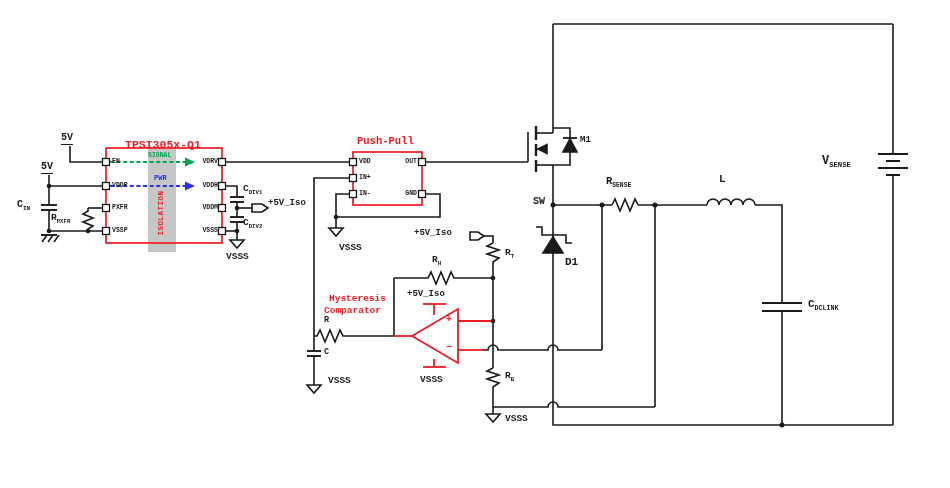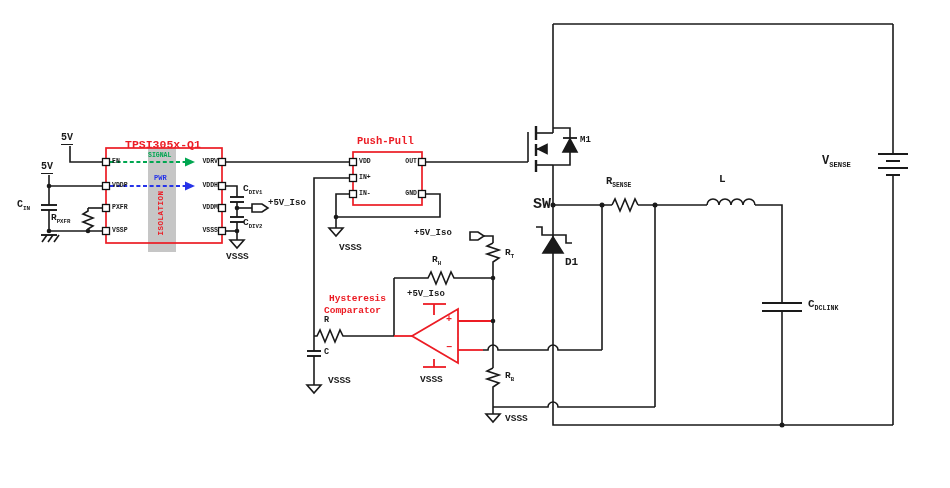--- a/index.html
+++ b/index.html
@@ -232,21 +232,21 @@
 <div class="lbl red" style="left:446px;top:343px;font-size:10px;">−</div>
 
 <div class="lbl" style="left:324px;top:316px;font-size:8.5px;">R</div>
 <div class="lbl" style="left:324px;top:347.5px;font-size:8.5px;">C</div>
 <div class="lbl" style="left:328px;top:376px;font-size:9.5px;">VSSS</div>
 <div class="lbl" style="left:432px;top:255px;font-size:9.5px;"><span>R</span><sub>H</sub></div>
 <div class="lbl" style="left:505px;top:248px;font-size:9.5px;"><span>R</span><sub>T</sub></div>
 <div class="lbl" style="left:505px;top:371px;font-size:9.5px;"><span>R</span><sub>B</sub></div>
 <div class="lbl" style="left:505px;top:414px;font-size:9.5px;">VSSS</div>
 
-<div class="lbl" style="left:521px;top:197px;font-size:15px;padding-left:12px;">SW</div>
+<div class="lbl" style="left:521px;top:197px;font-size:10px;padding-left:12px;">SW</div>
 <div class="lbl" style="left:580px;top:136px;font-size:9px;">M1</div>
 <div class="lbl" style="left:565px;top:257px;font-size:11px;">D1</div>
 <div class="lbl" style="left:606px;top:176px;font-size:10.5px;"><span>R</span><sub>SENSE</sub></div>
 <div class="lbl" style="left:719px;top:174px;font-size:11px;">L</div>
 <div class="lbl" style="left:822px;top:155px;font-size:12px;"><span>V</span><sub>SENSE</sub></div>
 <div class="lbl" style="left:808px;top:299px;font-size:11px;"><span>C</span><sub>DCLINK</sub></div>
 
 </div>
 
 </body></html>

